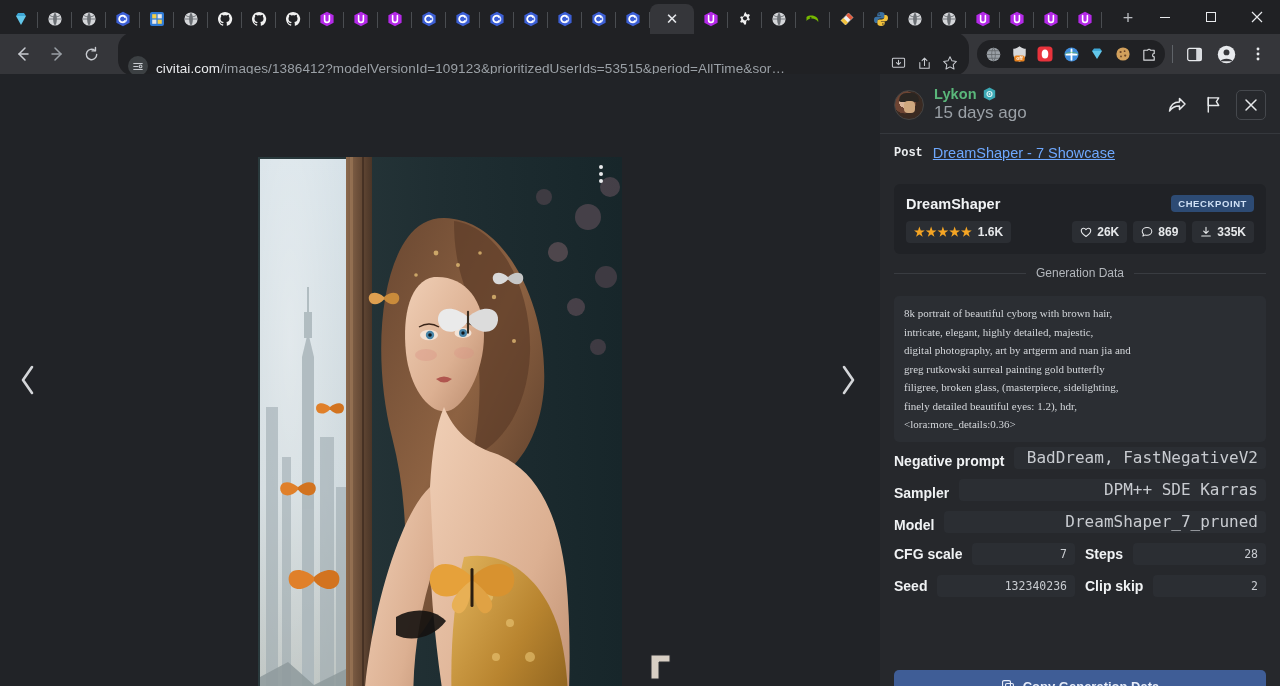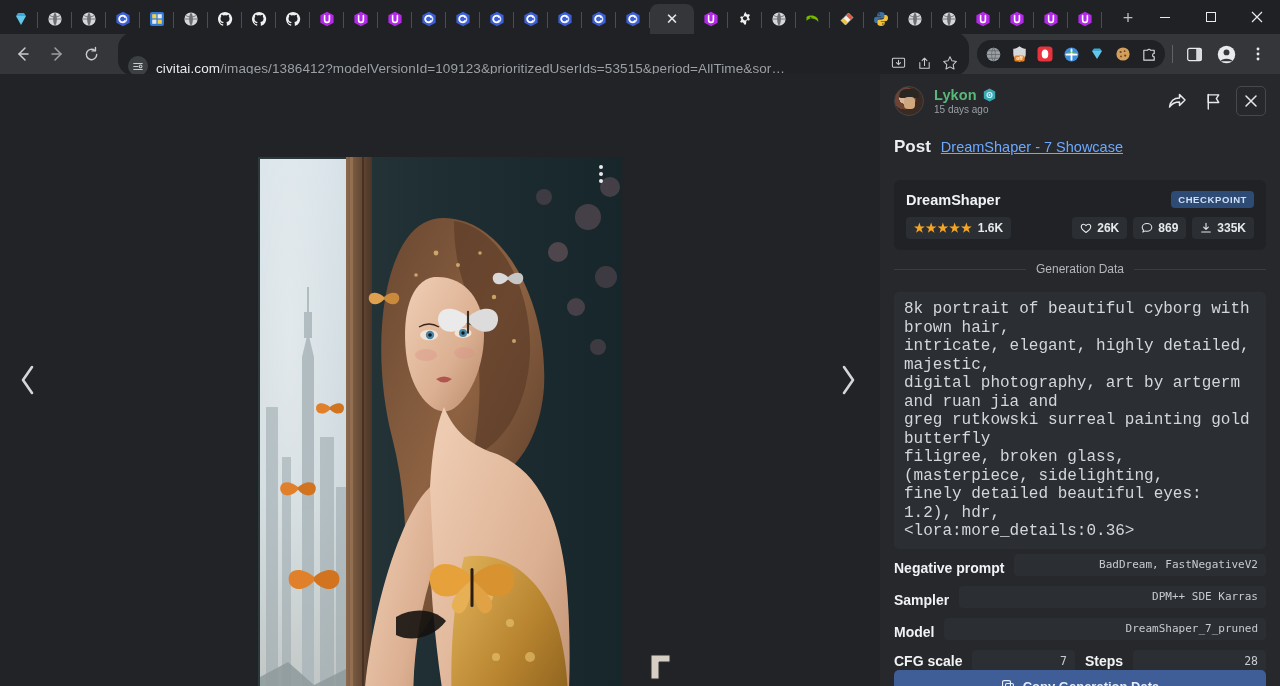--- a/index.html
+++ b/index.html
@@ -73,29 +73,29 @@
   
   .panel { width: 400px; flex:0 0 400px; background:#26282c; display:flex; flex-direction:column; position:relative; }
   .panel-head { display:flex; align-items:center; padding: 12px 14px 10px 14px; gap:10px; }
   .avatar { width:30px;height:30px;border-radius:50%; flex:0 0 30px; overflow:hidden; position:relative;
             background: radial-gradient(circle at 35% 40%, #d8b49a 0 22%, #6d4433 23% 45%, #3a2a22 46% 100%); border:1px solid #444;}
   .avatar .hat { position:absolute; left:4px; top:2px; width:20px; height:9px; background:#2a2622; border-radius:8px 8px 2px 2px;}
   .avatar .face { position:absolute; left:9px; top:10px; width:11px;height:12px; background:#cfa87f; border-radius:4px;}
   .uname-row { display:flex; align-items:center; gap:6px; }
   .uname { color:#5ab77a; font-size:14.5px; font-weight:bold; letter-spacing:0.1px;}
   .badge-hex { width:13px; height:14px; flex:0 0 13px; }
-  .time { color:#9aa0a6; font-size:10px; margin-top:1px; }
+  .time { color:#9aa0a6; font-size:17px; margin-top:1px; }
   .head-actions { margin-left:auto; display:flex; align-items:center; gap:10px; }
   .icon-btn { width:26px;height:26px;display:flex;align-items:center;justify-content:center;color:#e6e8ea;}
   .close-sq { width:30px;height:30px;border:1px solid #45484d; border-radius:5px; display:flex;align-items:center;justify-content:center;color:#e6e8ea;}
 
   .divider { height:1px; background:#35383d; }
 
   .post-row { display:flex; align-items:center; gap:10px; padding: 11px 14px 12px 14px; }
-  .post-label { color:#eceef0; font-size:17px; font-weight:bold; }
+  .post-label { color:#eceef0; font-size:12px; font-weight:bold;font-family:Liberation Mono, monospace; }
   .post-link { color:#6ea8fe; font-size:14.5px; text-decoration:underline; }
 
   .sec-title { display:flex; align-items:center; gap:10px; padding: 0 14px; margin-top:2px; }
   .sec-title .line { flex:1; height:1px; background:#393c41; }
   .sec-title span { color:#b3b7bc; font-size:12px; white-space:nowrap;}
 
   .res-card { margin: 11px 14px 0 14px; background:#202226; border-radius:6px; padding: 11px 12px 11px 12px; }
   .res-top { display:flex; align-items:center; }
   .res-name { color:#f1f3f5; font-size:14.5px; font-weight:bold; }
   .chip-ckpt { margin-left:auto; background:#2d4b74; color:#cfe0f5; font-size:9.5px; font-weight:bold; letter-spacing:0.6px; padding:3px 7px; border-radius:4px;}
@@ -105,30 +105,30 @@
   .stats { margin-left:auto; display:flex; gap:6px; }
 
   .gendata { margin-top:12px;align-items:center; }
   .gd-body { margin: 9px 14px 0 14px; }
   .prompt-head { display:flex; align-items:center; gap:8px; }
   .prompt-label { color:#f1f3f5; font-size:15px; font-weight:bold; }
   .chip-t2i { background:#2d4b74; color:#cfe0f5; font-size:9px; font-weight:bold; letter-spacing:0.5px; padding:3px 6px; border-radius:4px;}
   .copy-btn { margin-left:auto; color:#b6bac0; width:18px;height:18px; display:flex;align-items:center;justify-content:center;}
   .prompt-box {
     margin-top:7px; background:#2b2e33; border-radius:5px; padding: 8px 10px;
-    color:#d3d6da; font-family:Liberation Mono, monospace; font-size:16px; line-height:18.5px;
+    color:#d3d6da; font-family:Liberation Serif, serif; font-size:11px; line-height:18.5px;
     white-space:pre-wrap;
   }
 
   .kv { display:flex; align-items:flex-end; gap:10px; padding: 5px 14px; }
   .kv .k { color:#f0f2f4; font-size:14px; font-weight:bold; white-space:nowrap; }
   .kv .v {
     flex:1; background:#2b2e33; border-radius:4px; height:22px; display:flex; align-items:center;
     justify-content:flex-end; padding: 0 8px; color:#c8cbd0;
-    font-family:"DejaVu Sans Mono", monospace; font-size:11px; min-width:0; overflow:hidden;
+    font-family:"DejaVu Sans Mono", monospace; font-size:16px; min-width:0; overflow:hidden;
   }
   .kv2 { display:flex; align-items:center; padding: 5px 14px; gap:10px;text-align:right; }
   .kv2 .half { flex:1; display:flex; align-items:center; gap:10px; min-width:0;}
   .kv2 .k { color:#f0f2f4; font-size:14px; font-weight:bold; white-space:nowrap;}
   .kv2 .v { flex:1; background:#2b2e33; border-radius:4px; height:22px; display:flex; align-items:center;
             justify-content:flex-end; padding:0 8px; color:#c8cbd0;
             font-family:"DejaVu Sans Mono", monospace; font-size:11.5px; min-width:0; overflow:hidden;}
 
   .bottom-btn { position:absolute; left:14px; right:14px; bottom:-16px; height:32px; background:#3f5d96;
                 border-radius:5px; display:flex; align-items:center; justify-content:center; gap:8px;

